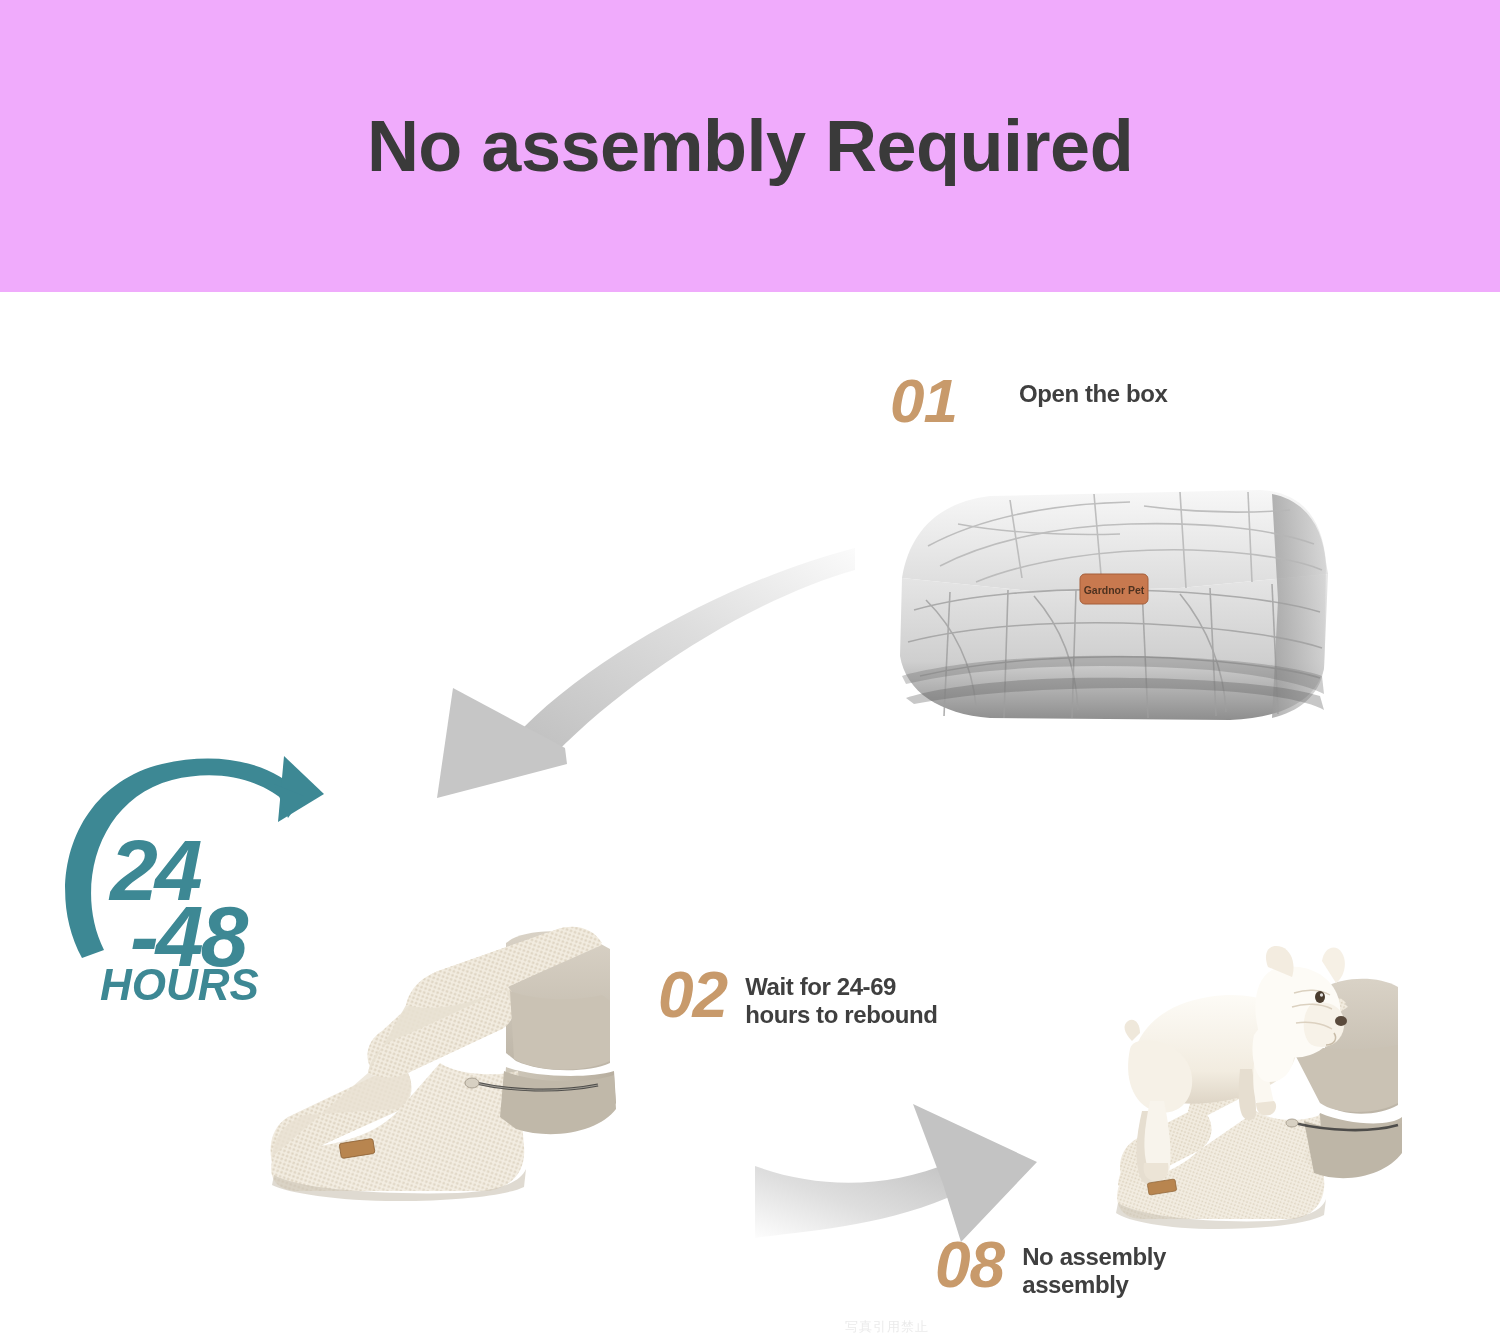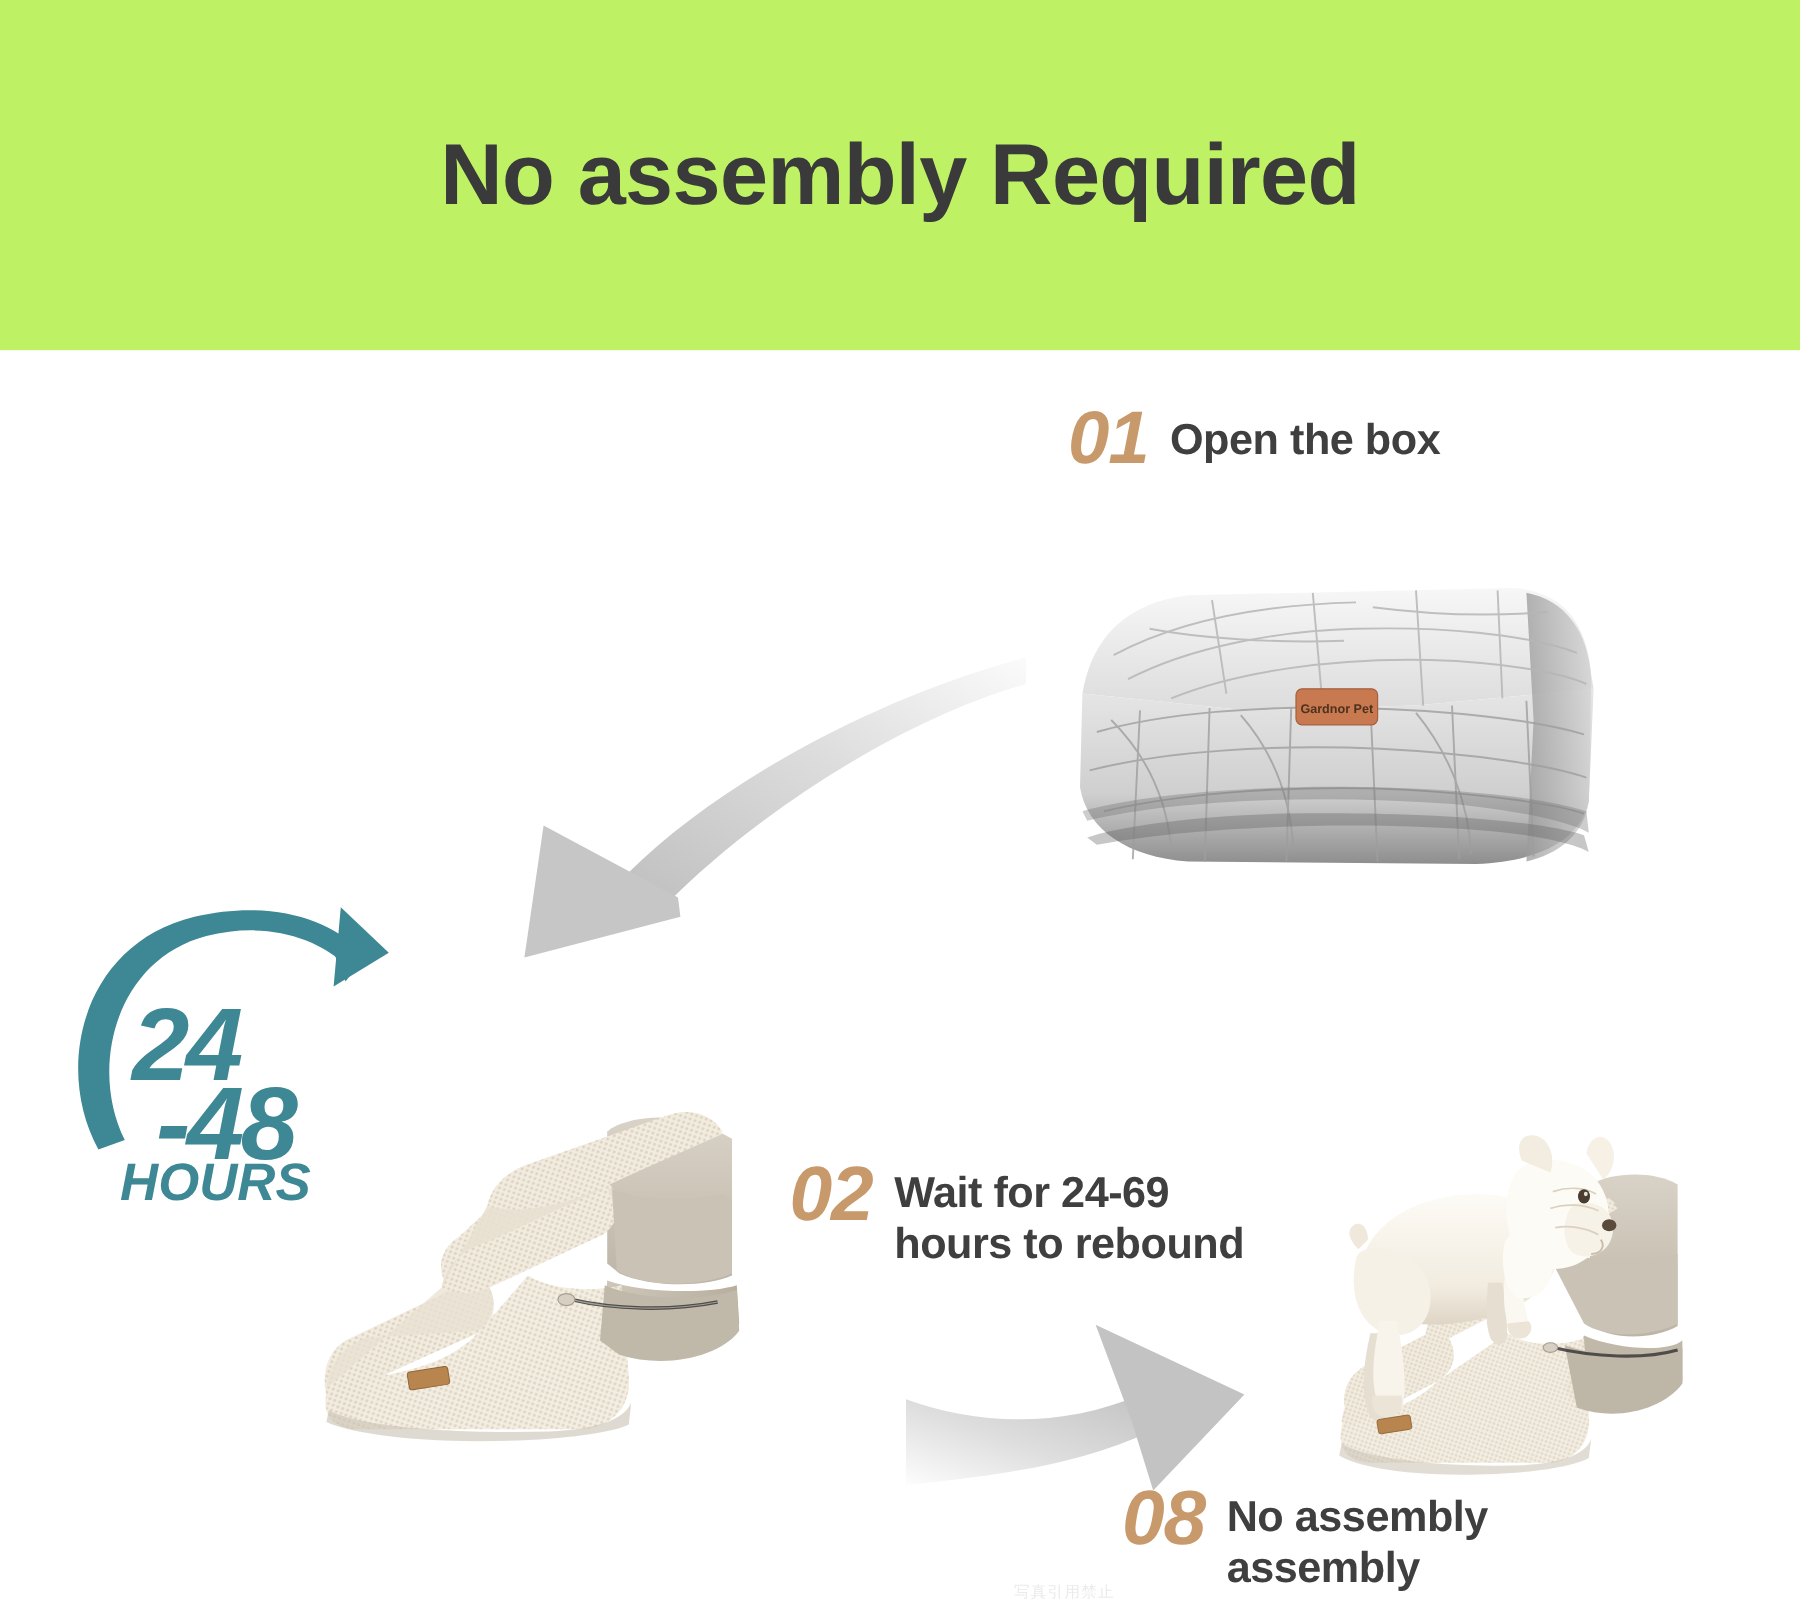--- a/index.html
+++ b/index.html
@@ -7,21 +7,21 @@
   body {
     font-family:"Liberation Sans", sans-serif;
     background:#ffffff;
     overflow:hidden;
     position:relative;
   }
 
   
   #header-band{
     position:absolute; left:0; top:0; width:1500px; height:292px;
-    background:#bef264;
+    background:#f0abfc;
     display:flex; flex-direction:column;
     align-items:center; justify-content:center;
   }
   .headline-line{
     font-size:72px;
     font-weight:bold;
     color:#3a3a3a;
     letter-spacing:-0.5px;
     line-height:1.17;
     text-align:center;
@@ -32,27 +32,27 @@
   #stage{ position:absolute; left:0; top:292px; width:1500px; height:1051px; background:#fff; }
 
   
   .step{ position:absolute; display:flex; align-items:flex-start; }
   .step-num{
     font-size:62px; font-weight:bold; font-style:italic;
     color:#c89a6b; line-height:0.95; letter-spacing:-1px;
     margin-right:18px; flex:0 0 auto;
   }
   .step-text{
-    font-size:36px; font-weight:bold; color:#3f3f3f;
+    font-size:24px; font-weight:bold; color:#3f3f3f;
     line-height:1.18; letter-spacing:-0.4px;
     padding-top:8px;
   }
   .step-text .ln{ display:block; white-space:nowrap; }
 
-  #step-01{ left:890px; top:337px; }
+  #step-01{ left:890px; top:372px;gap:44px; }
   #step-02{ left:658px; top:965px; }
   #step-03{ left:935px; top:1235px; }
   #step-02 .step-num, #step-03 .step-num{ font-size:64px; }
 
   
   #hours-badge{ position:absolute; left:52px; top:748px; width:280px; height:262px; }
   #hours-badge svg{ width:100%; height:100%; display:block; }
 
   
   .arrow-svg{ position:absolute; }

